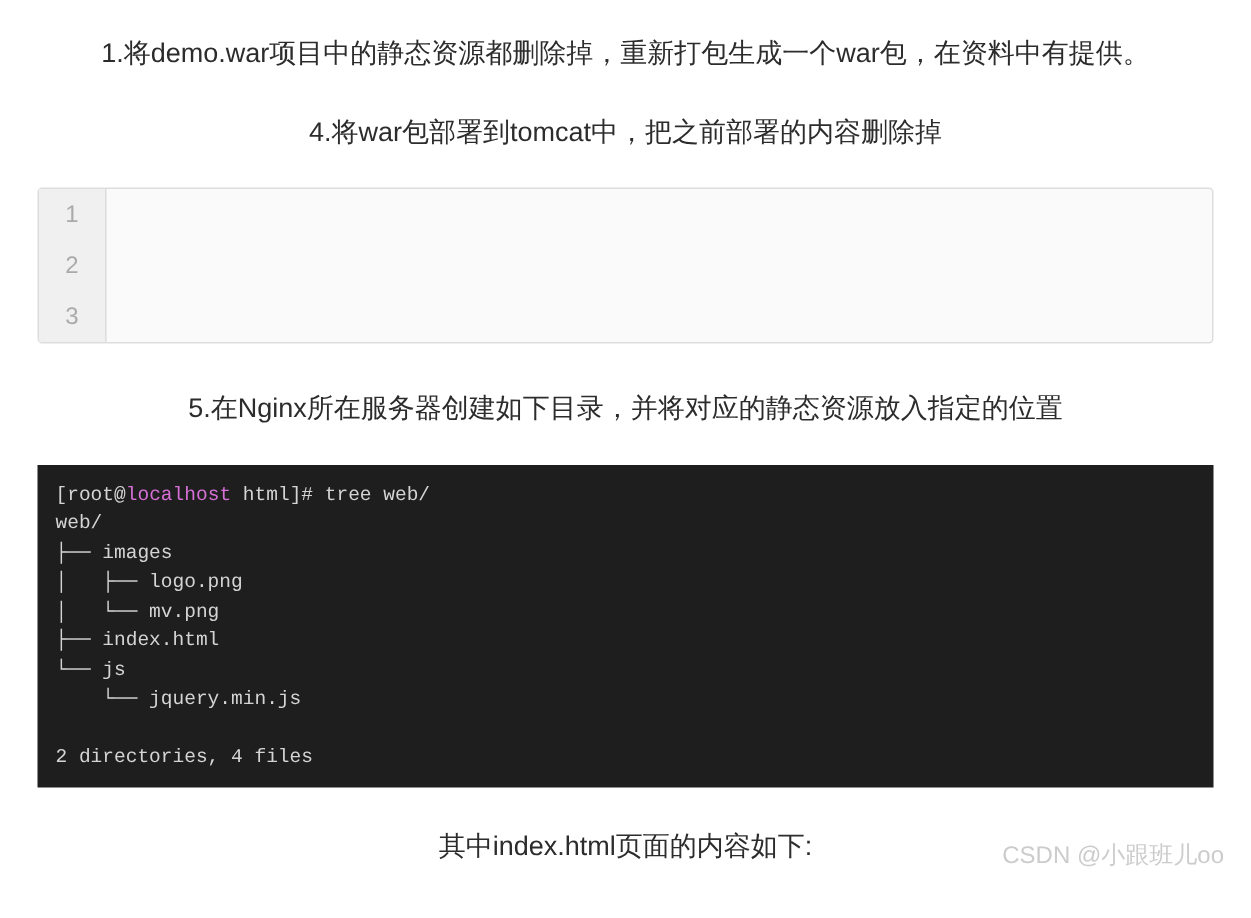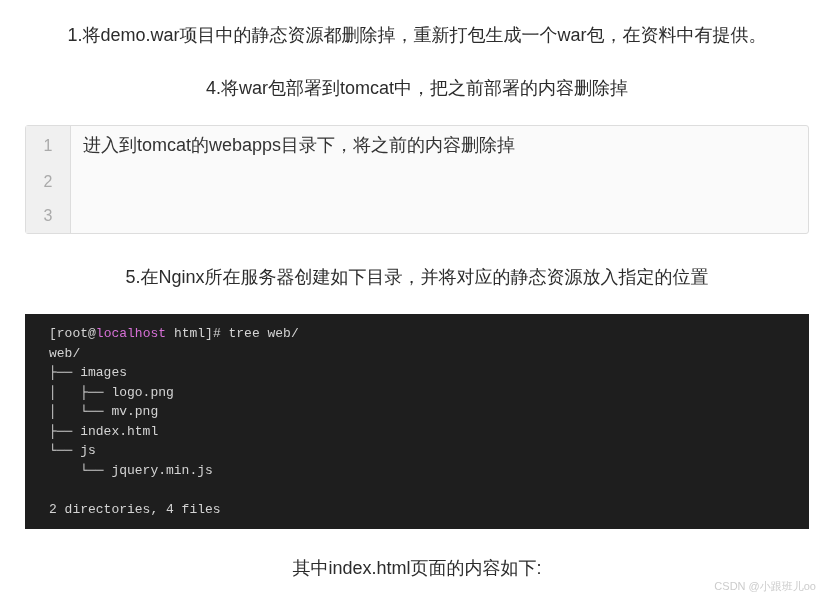--- a/index.html
+++ b/index.html
@@ -48,50 +48,49 @@
     .line-content {
       padding: 4px 12px;
       font-size: 18px;
       color: #333;
     }
     .terminal {
       background: #1e1e1e;
       color: #d4d4d4;
       font-family: "Consolas", "Courier New", monospace;
       font-size: 13px;
-      padding: 10px 24px;
+      padding: 10px 12px;
       line-height: 1.5;
       margin-bottom: 24px;
       white-space: pre;
     }
     .terminal .prompt-bracket { color: #d4d4d4; }
     .terminal .root { color: #d4d4d4; }
     .terminal .at { color: #d4d4d4; }
     .terminal .host { color: #d670d6; }
     .terminal .path { color: #d4d4d4; }
     .watermark {
       position: fixed;
       right: 18px;
-      bottom: 16px;
+      bottom: 28px;
       color: #ccc;
-      font-size: 11px;
+      font-size: 16px;
       font-family: "Microsoft YaHei", sans-serif;
     }
   </style>
 </head>
 <body>
 
 <p class="paragraph">1.将demo.war项目中的静态资源都删除掉，重新打包生成一个war包，在资料中有提供。</p>
 
 <p class="paragraph">4.将war包部署到tomcat中，把之前部署的内容删除掉</p>
 
 <div class="code-block">
   <div class="code-line">
     <div class="line-number">1</div>
-    <div class="line-content">进入到tomcat的webapps目录下，将之前的内容删除掉</div>
   </div>
   <div class="code-line">
     <div class="line-number">2</div>
   </div>
   <div class="code-line">
     <div class="line-number">3</div>
   </div>
 </div>
 
 <p class="paragraph">5.在Nginx所在服务器创建如下目录，并将对应的静态资源放入指定的位置</p>

